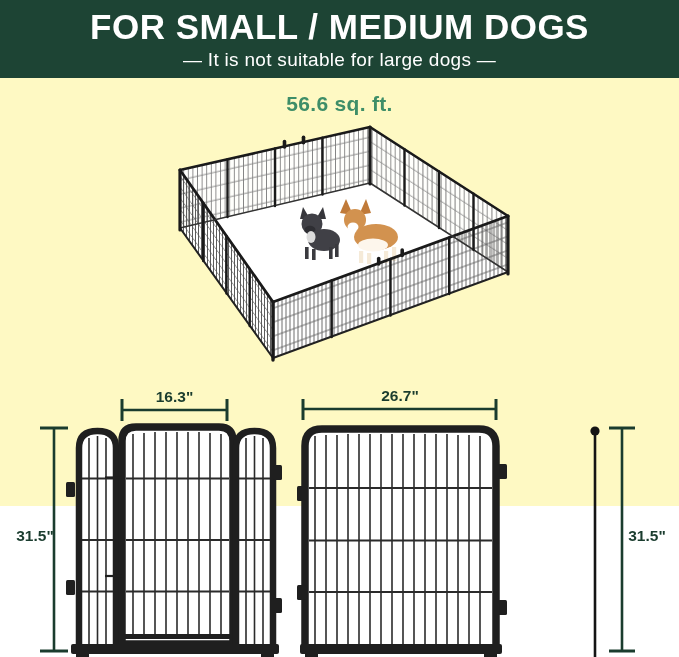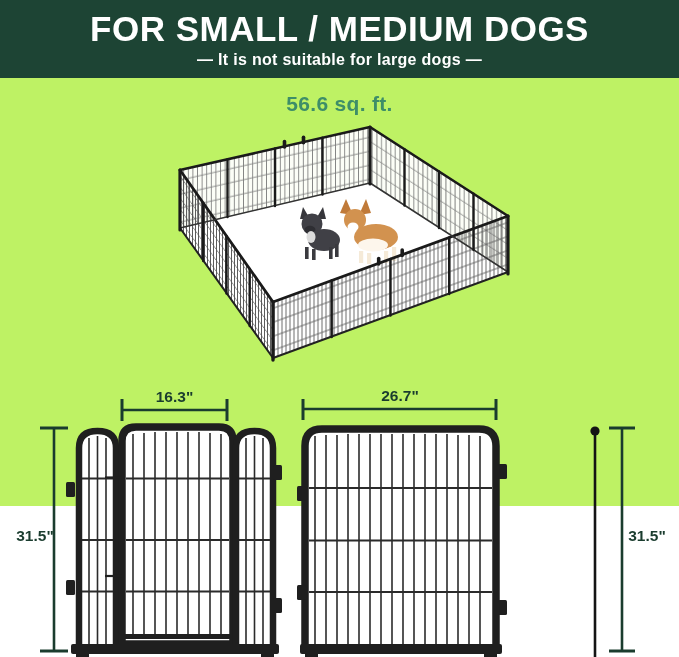--- a/index.html
+++ b/index.html
@@ -1,26 +1,26 @@
 <!DOCTYPE html>
 <html><head>
 <meta charset="utf-8">
 <style>
   * { margin:0; padding:0; box-sizing:border-box; }
   html,body { width:679px; height:657px; background:#ffffff; overflow:hidden;
     font-family:"Liberation Sans", sans-serif; }
-  .page { position:relative; width:679px; height:506px; background:#bef264; }
+  .page { position:relative; width:679px; height:506px; background:#fef9c3; }
 
   
   .banner { position:absolute; left:0; top:0; width:679px; height:78px;
     background:#1d4434; display:flex; flex-direction:column; align-items:center;
     justify-content:center; gap:3px; padding-top:2px; }
   .banner-title { color:#ffffff; font-size:35px; font-weight:800;
     letter-spacing:0.5px; line-height:1.05; white-space:nowrap; }
-  .banner-subtitle { color:#ffffff; font-size:16px; font-weight:700;
+  .banner-subtitle { color:#ffffff; font-size:19px; font-weight:400;
     letter-spacing:0.3px; white-space:nowrap; }
 
   
   .area-label { position:absolute; left:0; top:92px; width:679px;
     text-align:center; color:#3e8e68; font-size:21px; font-weight:700;
     letter-spacing:0.3px; }
 
   
   .pen-svg { position:absolute; left:140px; top:120px; width:400px; height:252px; }
   .dim-svg { position:absolute; left:0; top:380px; width:679px; height:277px; }

